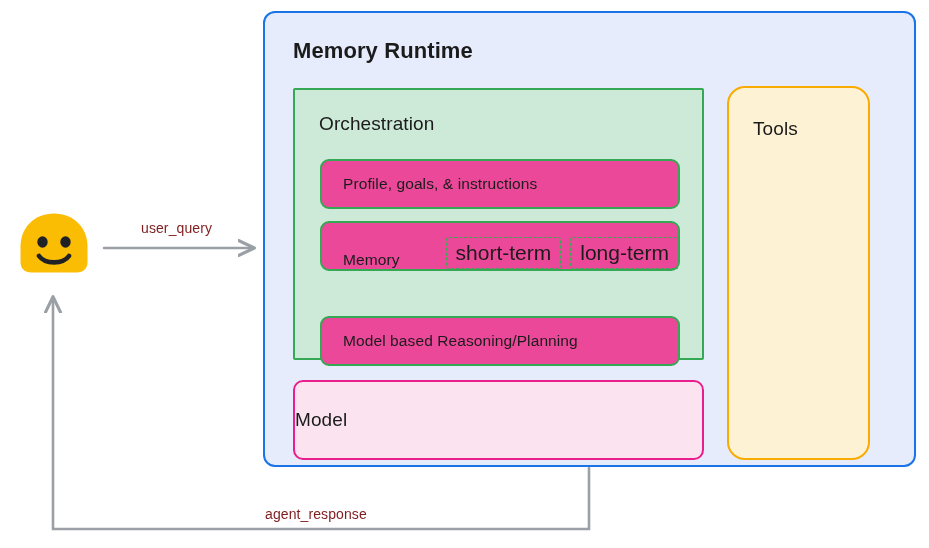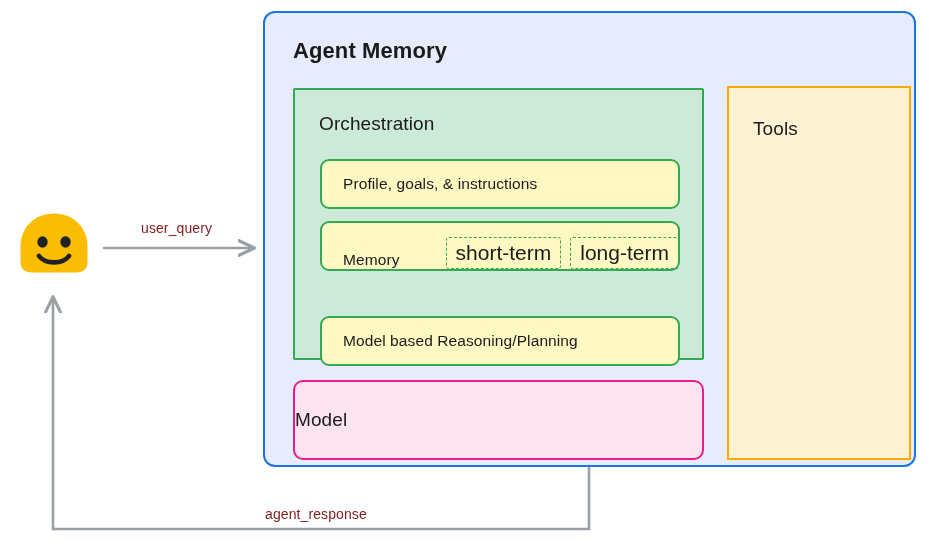--- a/index.html
+++ b/index.html
@@ -93,21 +93,21 @@
     font-weight: 400;
     letter-spacing: .1px;
   }
 
   .orch-row {
     position: absolute;
     left: 25px;
     width: 360px;
     height: 50px;
     box-sizing: border-box;
-    background: #fef9c3;
+    background: #ec4899;
     border: 2px solid #34a853;
     border-radius: 9px;
     display: flex;
     align-items: center;
   }
   #row-profile { top: 69px; }
   #row-memory  { top: 131px; align-items: flex-end; }
   #row-reason  { top: 183px; margin-top: 43px; }
 
   .row-label {
@@ -147,26 +147,26 @@
   #model-title {
     font-size: 19px;
     letter-spacing: .1px;
   }
 
   
   #tools-box {
     position: absolute;
     left: 462px;
     top: 73px;
-    width: 184px;
+    width: 143px;
     height: 374px;
     box-sizing: border-box;
     background: #fdf3d4;
     border: 2.5px solid #f9ab00;
-    border-radius: 0;
+    border-radius: 18px;
   }
   #tools-title {
     position: absolute;
     left: 24px;
     top: 30px;
     font-size: 19px;
     letter-spacing: .1px;
   }
 </style>
 </head>
@@ -202,21 +202,21 @@
     <ellipse cx="47.5" cy="30" rx="5.2" ry="5.8" fill="#202124"></ellipse>
     <path d="M 21 44 C 27 52.5 45 52.5 51 44" fill="none" stroke="#202124" stroke-width="4.6" stroke-linecap="round"></path>
   </svg>
 
   <div class="edge-label" id="label-user-query">user_query</div>
 
   <div class="edge-label" id="label-agent-response">agent_response</div>
 
   <div id="agent-runtime">
 
-    <div id="agent-runtime-title">Agent Memory</div>
+    <div id="agent-runtime-title">Memory Runtime</div>
 
     <div id="orchestration">
 
       <div id="orchestration-title">Orchestration</div>
 
       <div class="orch-row" id="row-profile">
         <span class="row-label">Profile, goals, &amp; instructions</span>
       </div>
 
       <div class="orch-row" id="row-memory">

